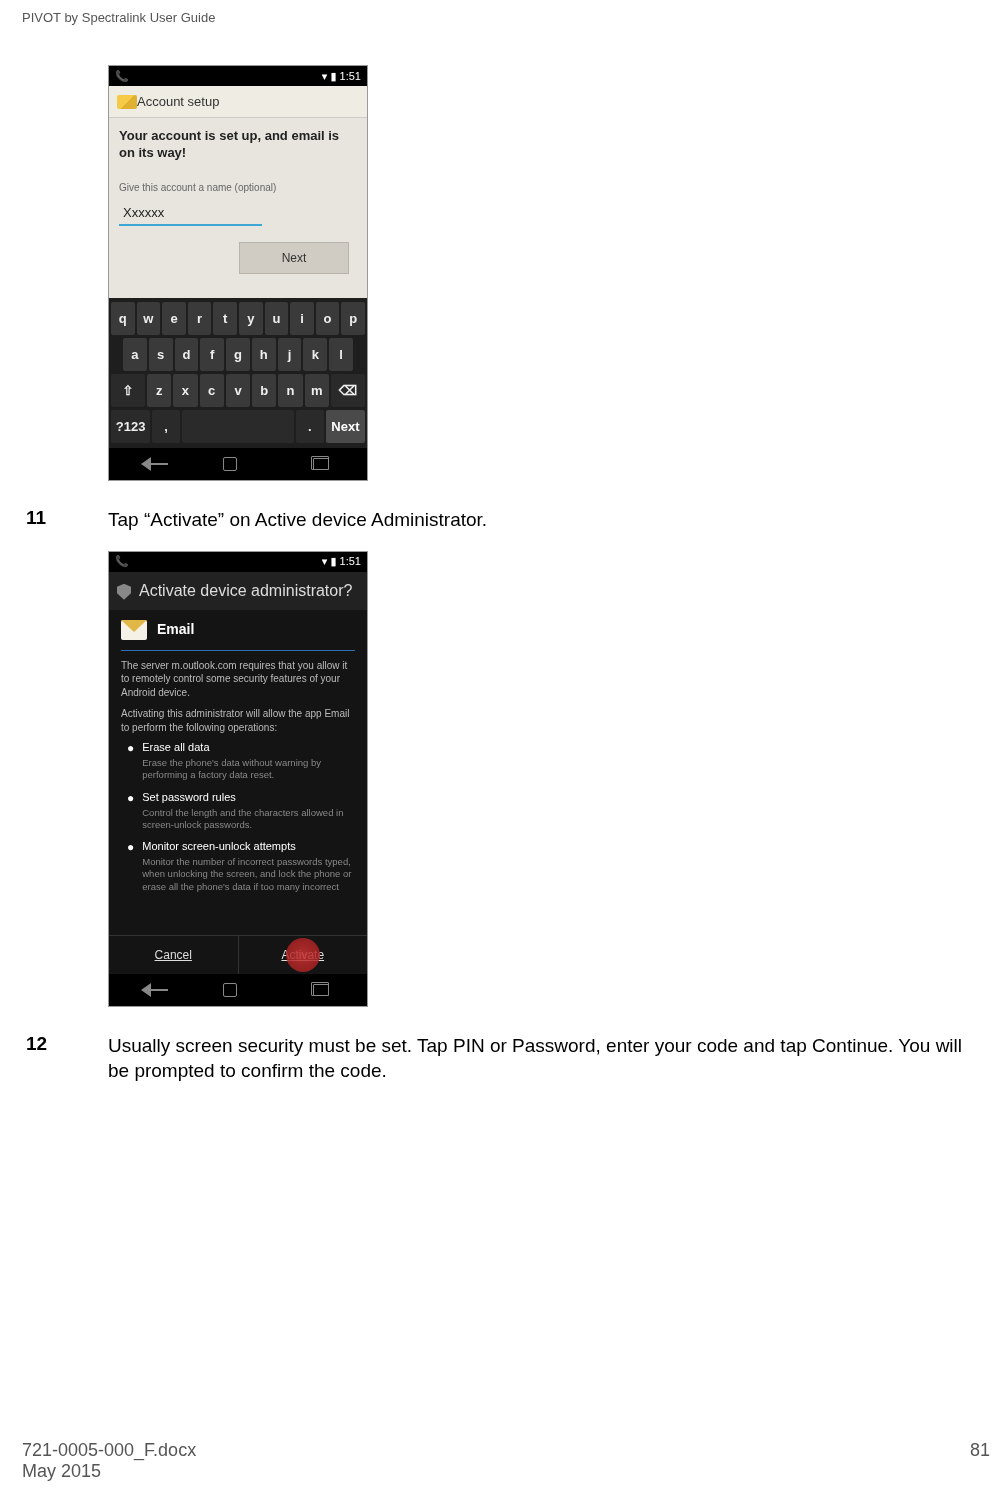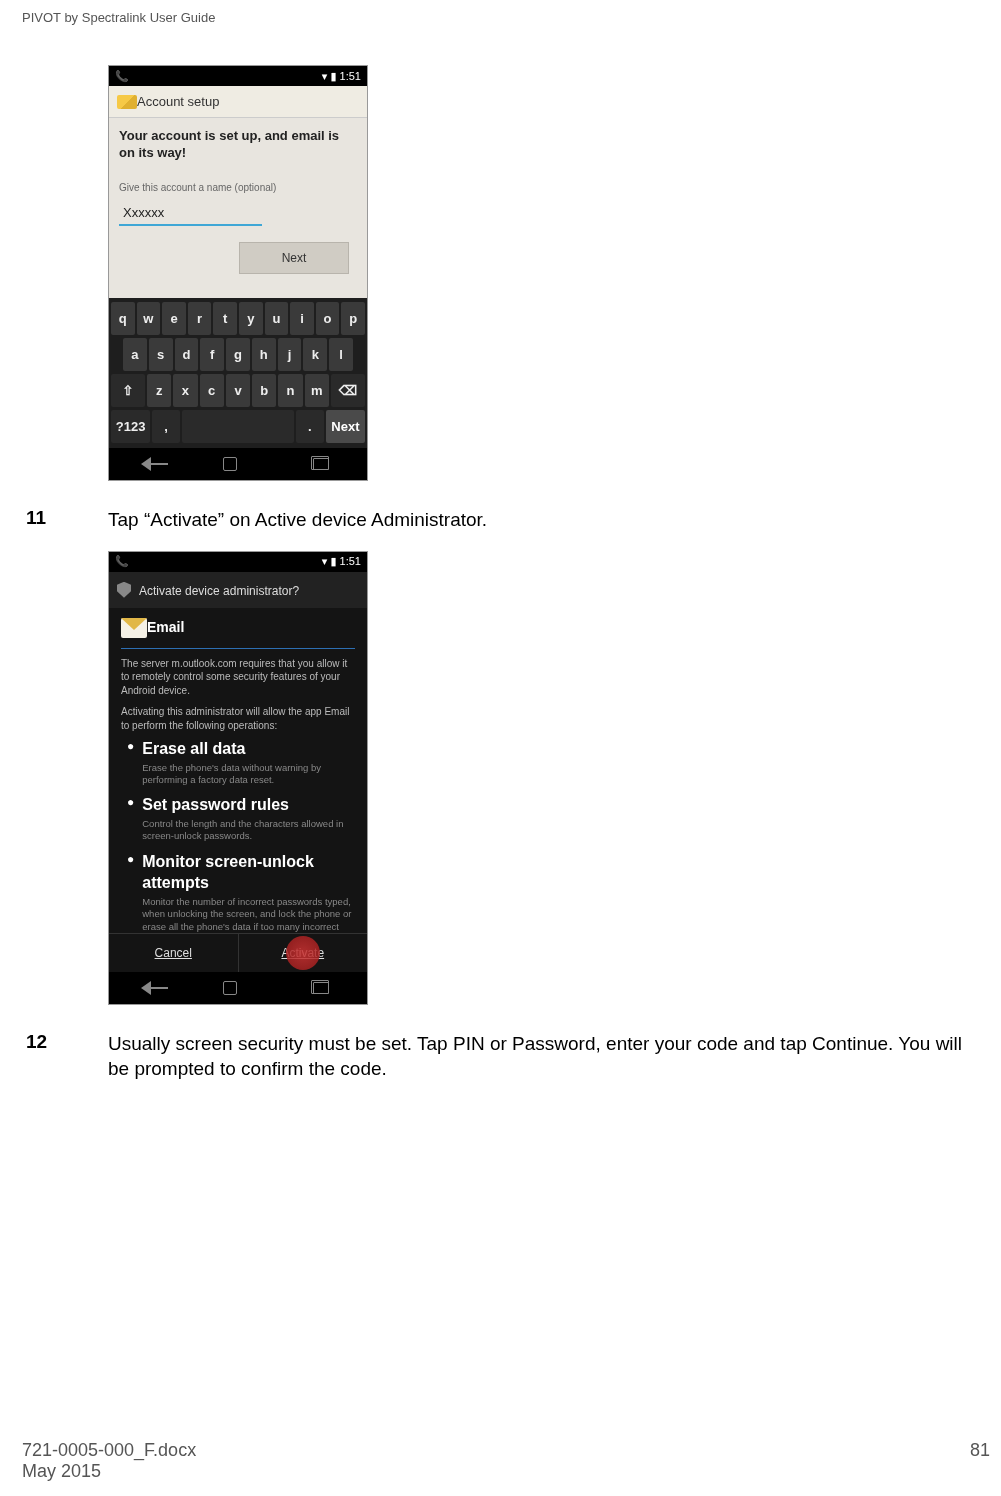--- a/index.html
+++ b/index.html
@@ -135,44 +135,44 @@
 
   
   .step-row { display: flex; gap: 26px; margin-bottom: 18px; margin-left: -82px; }
   .step-num { font-weight: bold; font-size: 19px; width: 56px; text-align: left; }
   .step-text { font-size: 19px; line-height: 1.35; flex: 1; }
 
   
   .p2-appbar {
     display: flex; align-items: flex-end;
     background: #222; color: #ddd;
-    padding: 10px 8px; font-size: 12px; gap: 8px;
+    padding: 10px 8px; font-size: 16px; gap: 8px;
   }
   .shield-icon {
     width: 14px; height: 16px; background: #888; clip-path: polygon(50% 0,100% 20%,100% 60%,50% 100%,0 60%,0 20%);
   }
   .p2-body {
     background: #141414; color: #bbb;
     padding: 10px 12px 8px 12px; font-size: 10px; line-height: 1.35;
     height: 325px;
   }
-  .p2-email-row { display: flex; align-items: center; gap: 0; margin-bottom: 10px; }
+  .p2-email-row { display: flex; align-items: center; gap: 10px; margin-bottom: 10px; }
   .env-icon {
     width: 26px; height: 20px; background: #f5f1e6; position: relative; border-radius: 2px;
   }
   .env-icon::before {
     content: ""; position: absolute; left: 0; top: 0; width: 0; height: 0;
     border-left: 13px solid transparent; border-right: 13px solid transparent; border-top: 12px solid #e1b747;
   }
   .p2-email-label { color: #fff; font-size: 14px; font-weight: bold; }
   .p2-divider { height: 1px; background: #2d6fb3; margin: 6px 0 8px 0; }
   .p2-list { margin: 6px 0 0 6px; }
   .p2-li { display: flex; gap: 8px; margin-bottom: 8px; }
   .p2-bullet { color: #fff; font-size: 12px; line-height: 1; margin-top: 2px; }
-  .p2-li-title { color: #fff; font-weight: bold; font-size: 16px; margin-bottom: 2px; }
+  .p2-li-title { color: #fff; font-weight: normal; font-size: 11px; margin-bottom: 2px; }
   .p2-li-desc { color: #888; font-size: 9.5px; line-height: 1.3; }
   .p2-actions { display: flex; border-top: 1px solid #333; background: #141414; }
   .p2-btn { flex: 1; text-align: center; padding: 12px 0; color: #ddd; font-size: 12px; position: relative; text-decoration: underline; }
   .p2-btn + .p2-btn { border-left: 1px solid #333; }
   .red-dot {
     position: absolute; width: 34px; height: 34px; border-radius: 50%;
     background: radial-gradient(circle,#c33 0%,#a22 70%,rgba(0,0,0,0) 100%);
     left: 50%; top: 50%; transform: translate(-50%,-50%); opacity: 0.85;
   }
 

